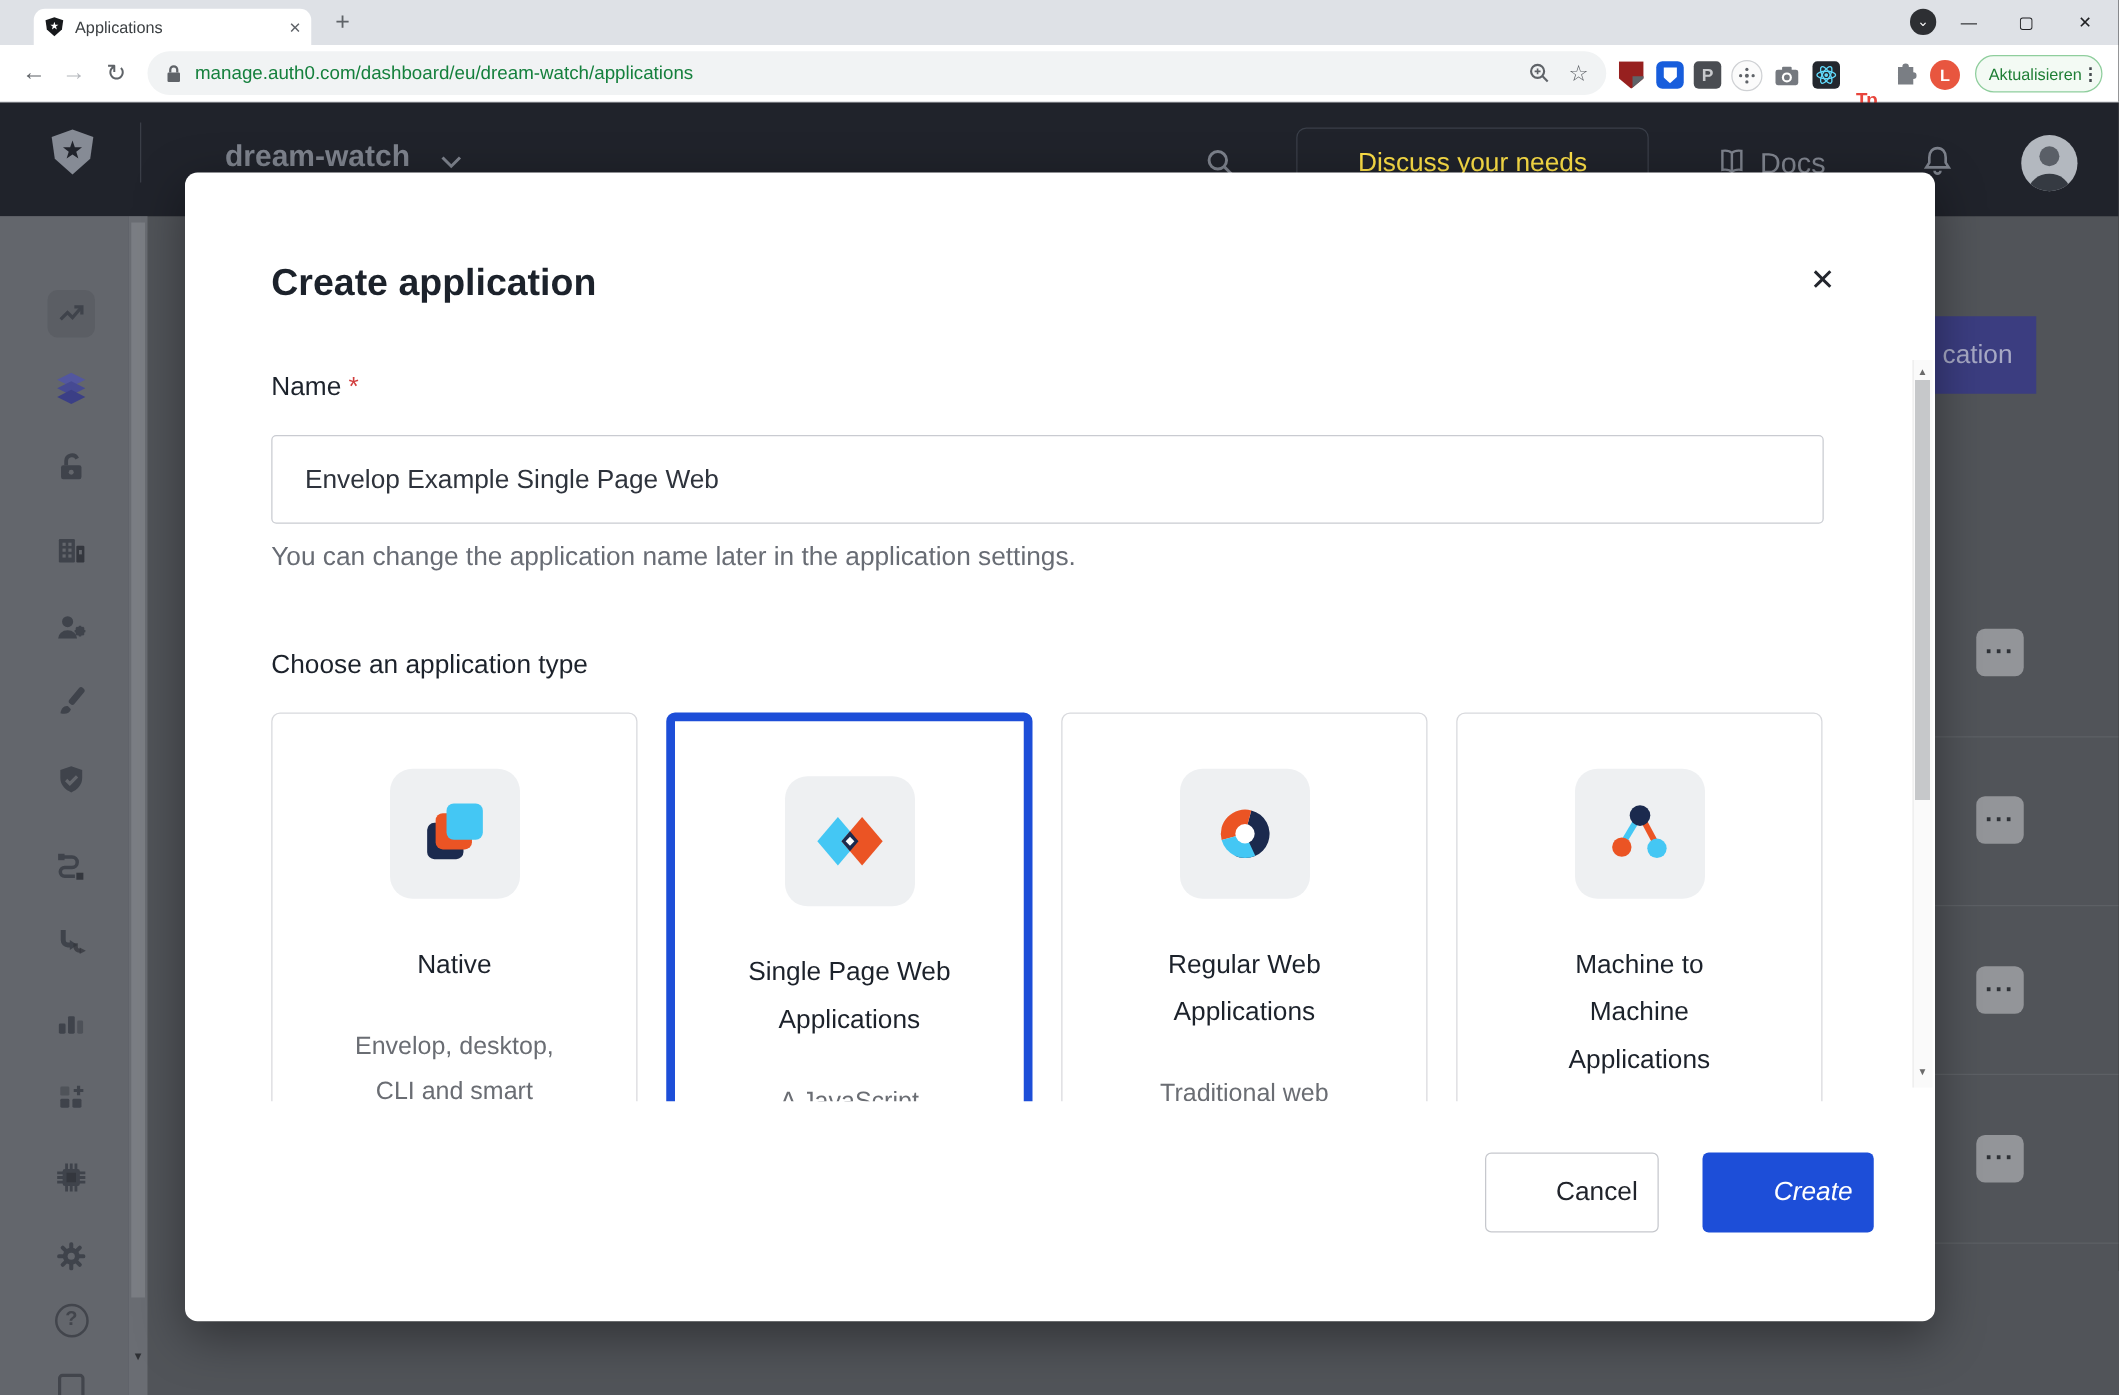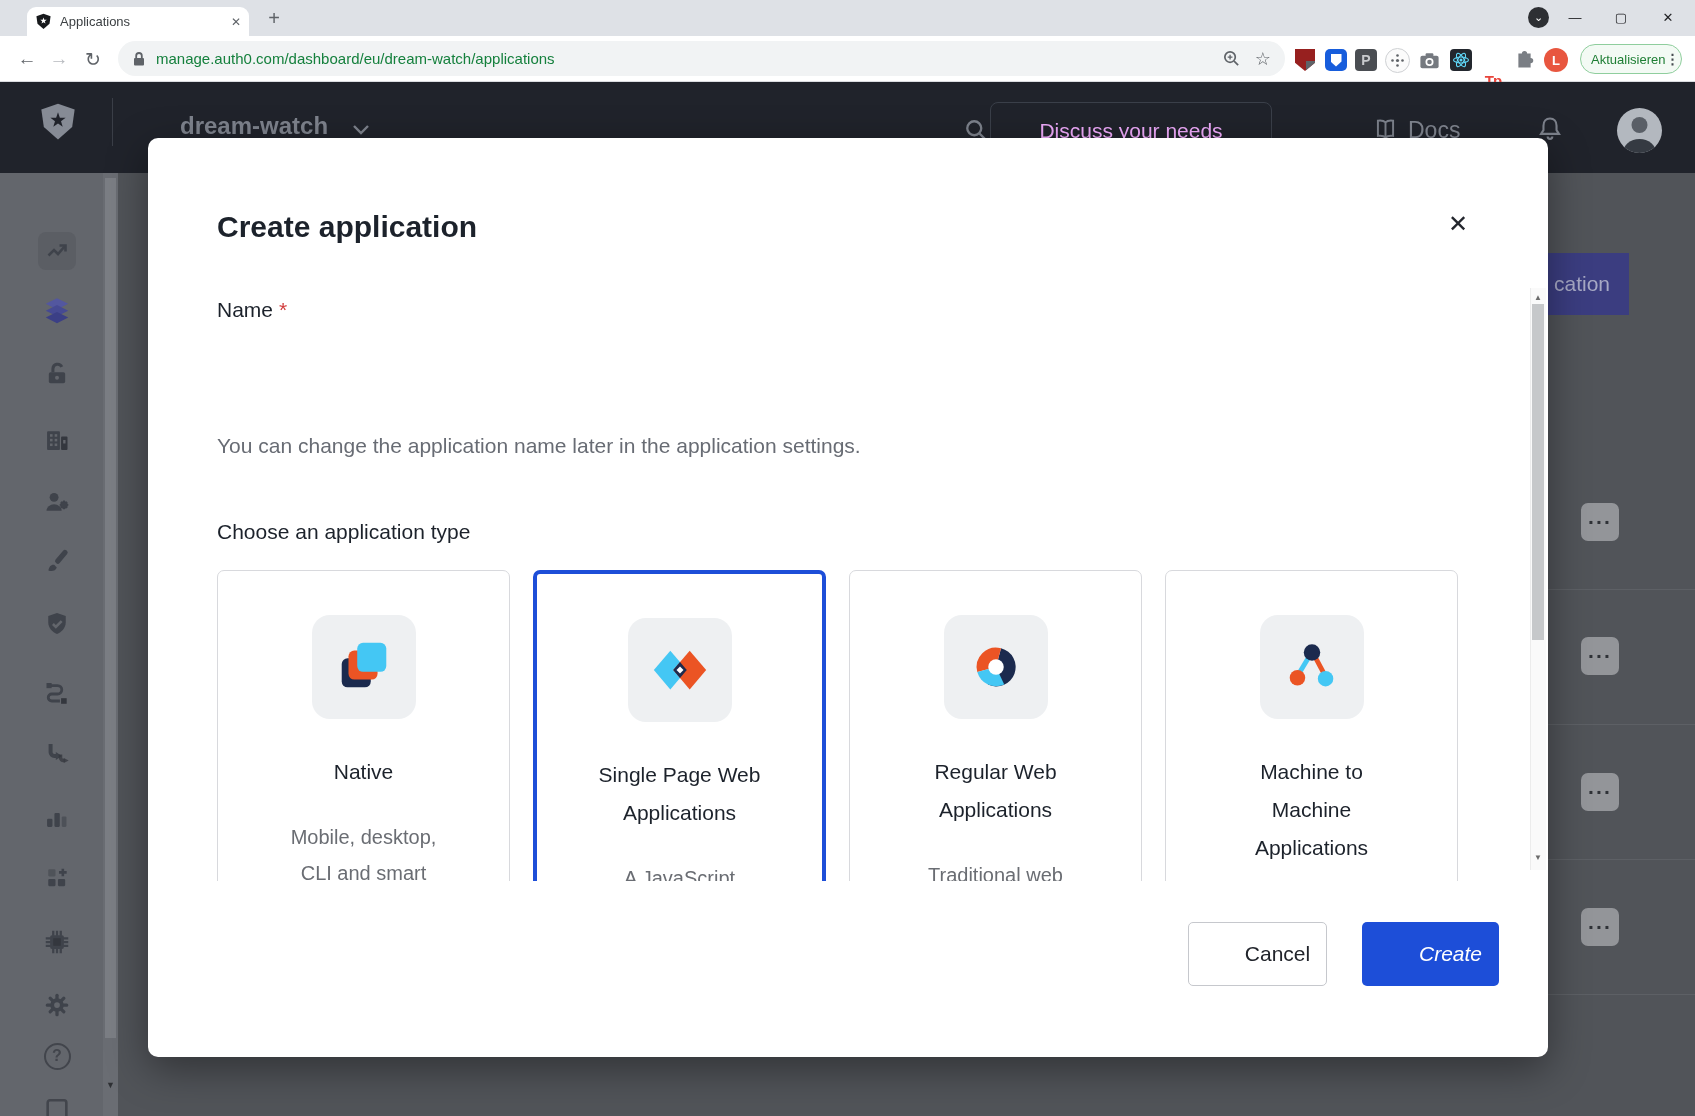--- a/index.html
+++ b/index.html
@@ -38,22 +38,22 @@
   .tpx{font-size:15px;font-weight:bold;color:#e8453c;letter-spacing:-1px;}
   .lav{width:24px;height:24px;border-radius:50%;background:#e8563f;color:#fff;font-size:13px;
        font-weight:bold;display:flex;align-items:center;justify-content:center;}
   .aktu{left:1580px;top:44px;height:30px;width:102px;border:1px solid #8fce9d;background:#f3faf4;
         border-radius:15px;display:flex;align-items:center;box-sizing:border-box;padding:0 6px 0 10px;}
   .aktu-t{font-size:13px;color:#1e7e34;flex:1;}
   .kebab{color:#454a4f;font-size:14px;font-weight:bold;}
   
   .a0header{left:0;top:82px;width:1695px;height:91px;background:#20232b;}
   .hd-el{color:#80858f;}
-  .discuss{left:990px;top:102px;width:280px;height:56px;border:1px solid #3a3f49;border-radius:8px;
-           display:flex;align-items:center;justify-content:center;font-size:21px;color:#f0abfc;}
+  .discuss{left:1037px;top:102px;width:280px;height:56px;border:1px solid #3a3f49;border-radius:8px;
+           display:flex;align-items:center;justify-content:center;font-size:21px;color:#fde047;}
   .sidebar{left:0;top:173px;width:103px;height:943px;background:#63666c;}
   .sb-scroll{left:103px;top:173px;width:15px;height:943px;background:#6a6d73;}
   .sb-thumb{left:105px;top:178px;width:11px;height:860px;background:#7b7e84;}
   .sb-ic{left:41px;width:32px;height:32px;display:flex;align-items:center;justify-content:center;}
   .content-line{left:1548px;width:147px;height:1px;background:#5d6065;}
   .meatball{left:1581px;width:38px;height:38px;border-radius:7px;background:#939599;color:#2f3237;
             display:flex;align-items:center;justify-content:center;font-size:21px;font-weight:bold;letter-spacing:1px;}
   .cation{left:1548px;top:253px;width:81px;height:62px;background:#3b3d80;color:#a7a9c4;font-size:21px;
           display:flex;align-items:center;padding-left:6px;box-sizing:border-box;}
   
@@ -62,21 +62,21 @@
   .m-title{left:69px;top:72px;font-size:30px;font-weight:700;color:#1c222b;}
   .m-close{left:1290px;top:66px;width:40px;height:40px;display:flex;align-items:center;justify-content:center;
            font-size:24px;color:#23262d;}
   .m-body{left:0;top:150px;width:1400px;height:593px;overflow:hidden;}
   .lbl{left:69px;font-size:21px;color:#1c222b;}
   .req{color:#d23e3e;}
   .m-input{left:69px;top:60px;width:1242px;height:71px;border:1px solid #c9cbd1;border-radius:4px;
            box-sizing:border-box;padding:0 26px;font-size:21px;color:#2e333c;font-family:"Liberation Sans",sans-serif;}
   .help{left:69px;top:146px;font-size:21px;color:#686c74;}
   .card{top:282px;width:293px;height:420px;border:1px solid #d8d9dd;border-radius:7px;background:#fff;box-sizing:border-box;}
-  .card.sel{border:4px solid #1d4ed8;}
+  .card.sel{border:7px solid #1d4ed8;}
   .tile{position:absolute;left:50%;transform:translateX(-50%);top:44px;width:104px;height:104px;
         background:#eef0f2;border-radius:18px;display:flex;align-items:center;justify-content:center;}
   .c-title{position:absolute;left:0;top:182px;width:100%;text-align:center;font-size:21px;color:#1c222b;
            line-height:38px;white-space:pre-line;}
   .c-desc{position:absolute;left:0;width:100%;text-align:center;font-size:20px;color:#6a6d73;
           line-height:36px;white-space:pre-line;}
   .m-sb-track{left:1382px;top:150px;width:16px;height:582px;background:#fafafa;border-left:1px solid #ececec;box-sizing:border-box;}
   .m-sb-arrow{left:1382px;width:16px;height:14px;display:flex;align-items:center;justify-content:center;
               font-size:8px;color:#6b6b6b;}
   .m-sb-thumb{left:1384px;top:166px;width:12px;height:336px;background:#c6c8ca;}
@@ -347,33 +347,34 @@
 
   <div class="abs modal">
     <div class="abs m-title">Create application</div>
     <div class="abs m-close">✕</div>
 
     <div class="abs m-body">
       <div class="abs lbl" style="top:10px;">
         <span>Name</span>
         <span class="req">*</span>
       </div>
+      <input class="abs m-input" value="Envelop Example Single Page Web" style="">
       <div class="abs help">You can change the application name later in the application settings.</div>
       <div class="abs lbl" style="top:232px;">Choose an application type</div>
 
       <div class="abs card" style="left:69px;">
         <div class="tile">
           <svg width="62" height="62" viewBox="0 0 64 64">
               <rect x="9" y="23" width="30" height="30" rx="6" fill="#1b2a4e"></rect>
               <rect x="16" y="15" width="30" height="30" rx="6" fill="#eb5424"></rect>
               <rect x="25" y="7" width="30" height="30" rx="6" fill="#44c7f4"></rect>
             </svg>
         </div>
         <div class="c-title">Native</div>
-        <div class="c-desc" style="top:248px;">Mobile, desktop,
+        <div class="c-desc" style="top:248px;">Envelop, desktop,
 CLI and smart</div>
       </div>
 
       <div class="abs card sel" style="left:385px;">
         <div class="tile">
           <svg width="62" height="62" viewBox="0 0 64 64">
               <polygon points="22,12 39,32 22,52 5,32" fill="#44c7f4"></polygon>
               <polygon points="42,12 59,32 42,52 25,32" fill="#eb5424"></polygon>
               <polygon points="32,23.8 39,32 32,40.2 25,32" fill="#1b2a4e"></polygon>
               <polygon points="32,28.3 35.6,32 32,35.7 28.4,32" fill="#fff"></polygon>

